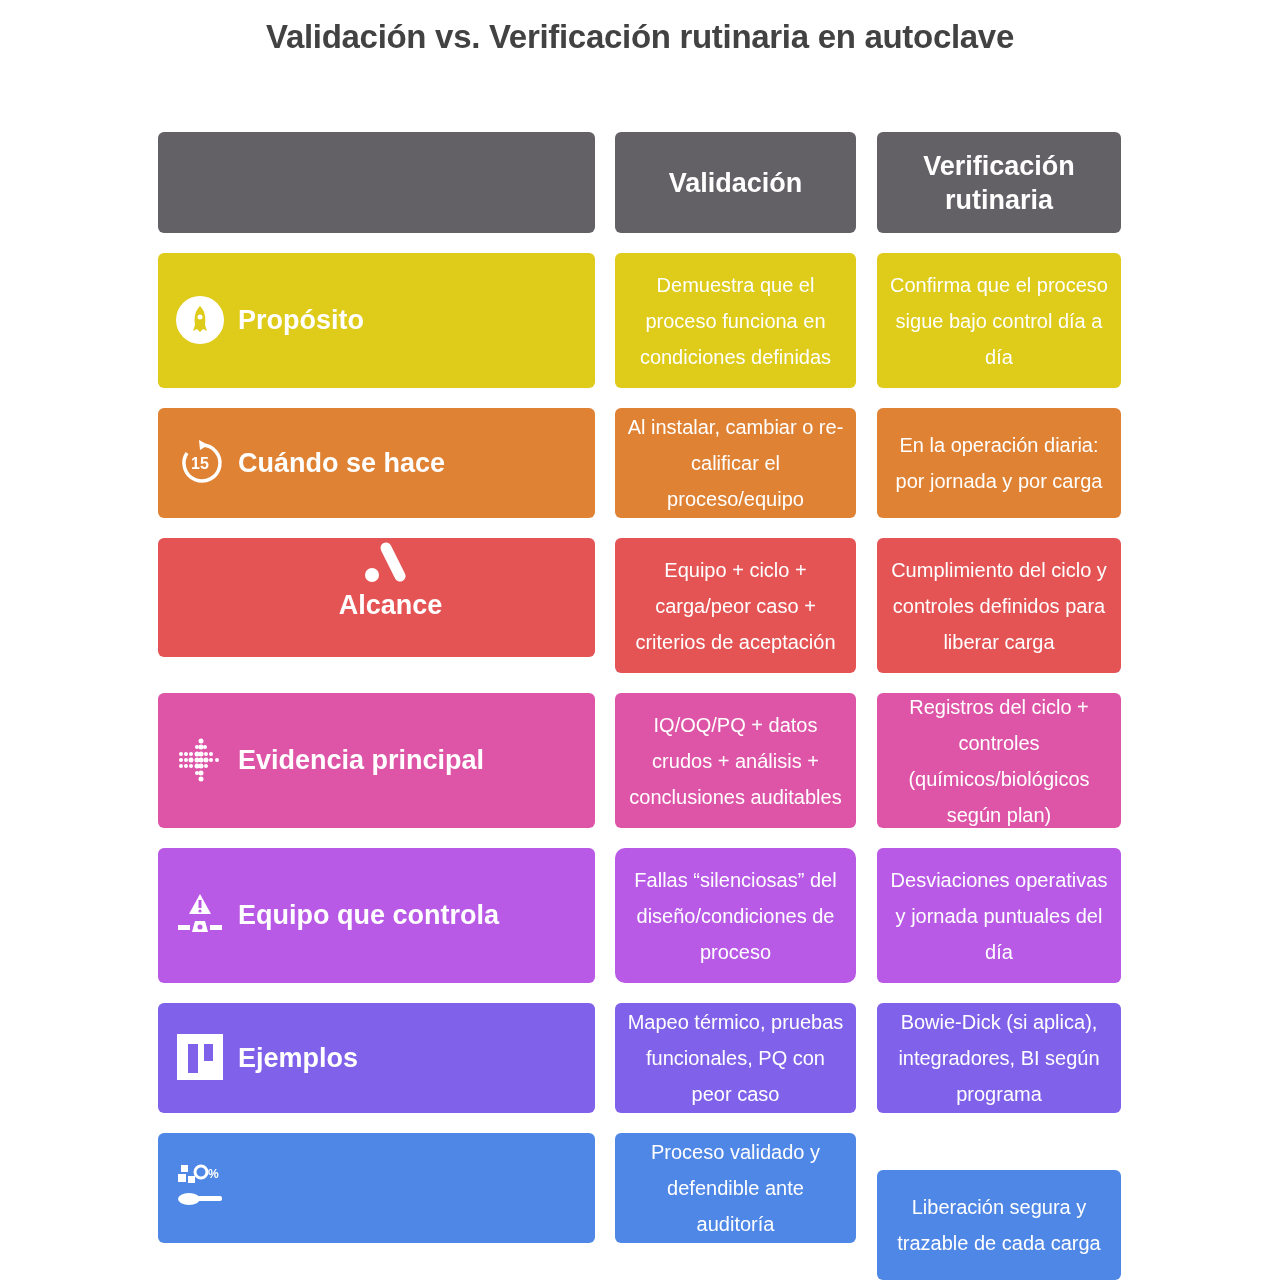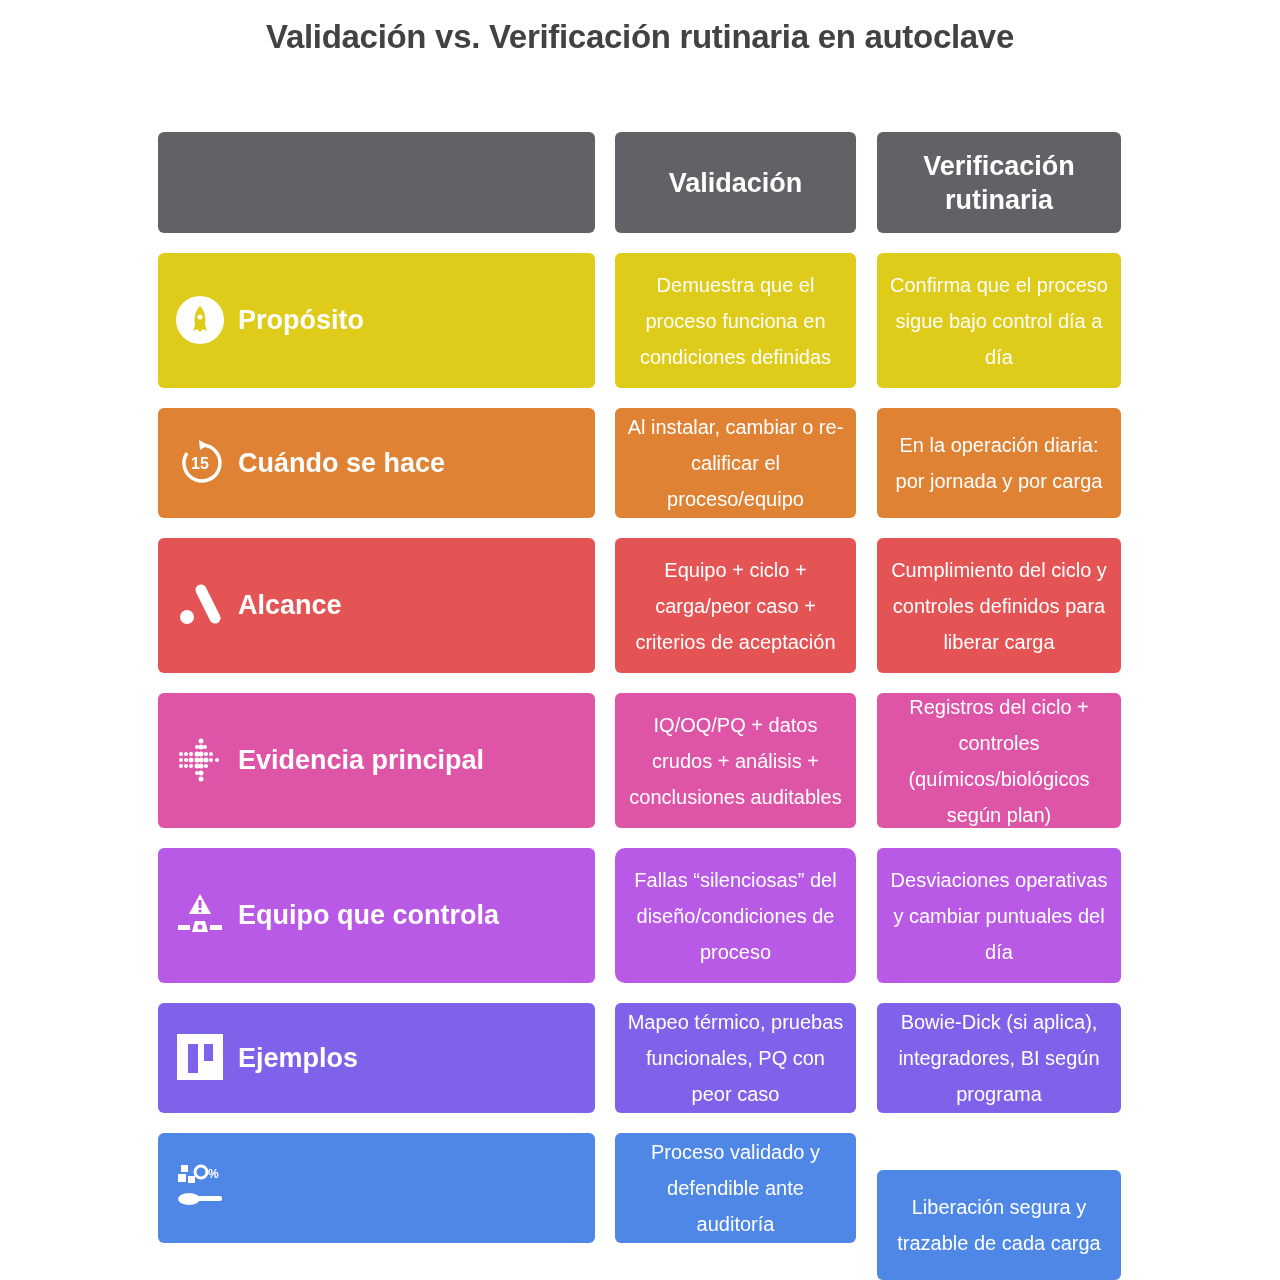--- a/index.html
+++ b/index.html
@@ -42,21 +42,21 @@
         <path d="M27 8 A18 18 0 1 1 12 16" fill="none" stroke="#fff" stroke-width="3.5"></path>
         <path d="M24 3 L33 8 L25 13Z" fill="#fff"></path>
         <text x="25" y="32" text-anchor="middle" font-family="Liberation Sans, sans-serif" font-weight="bold" font-size="16" fill="#fff">15</text>
       </svg>
   </span>
   <span class="label">Cuándo se hace</span>
 </div>
 <div class="cell c1 body" style="top:408px;height:110px;background:#e08234;">Al instalar, cambiar o re-calificar el proceso/equipo</div>
 <div class="cell c2 body" style="top:408px;height:110px;background:#e08234;">En la operación diaria: por jornada y por carga</div>
 
-<div class="cell c0" style="top:538px;height:135px;background:#e55455;">
+<div class="cell c0" style="top:538px;height:119px;background:#e55455;flex-direction:column;">
   <span class="icon">
     <svg width="50" height="50" viewBox="0 0 50 50">
         <line x1="26" y1="10" x2="40" y2="38" stroke="#fff" stroke-width="11" stroke-linecap="round"></line>
         <circle cx="12" cy="37" r="7" fill="#fff"></circle>
       </svg>
   </span>
   <span class="label">Alcance</span>
 </div>
 <div class="cell c1 body" style="top:538px;height:135px;background:#e55455;">Equipo + ciclo + carga/peor caso + criterios de aceptación</div>
 <div class="cell c2 body" style="top:538px;height:135px;background:#e55455;">Cumplimiento del ciclo y controles definidos para liberar carga</div>
@@ -107,21 +107,21 @@
         <circle cx="25" cy="21" r="1.6" fill="#b95ae6"></circle>
         <rect x="3" y="35" width="12" height="5"></rect>
         <rect x="35" y="35" width="12" height="5"></rect>
         <path d="M17 42 L20 31 L30 31 L33 42Z"></path>
         <circle cx="25" cy="37" r="2.5" fill="#b95ae6"></circle>
       </svg>
   </span>
   <span class="label">Equipo que controla</span>
 </div>
 <div class="cell c1 body" style="top:848px;height:135px;background:#b95ae6;border-radius:10px;">Fallas “silenciosas” del diseño/condiciones de proceso</div>
-<div class="cell c2 body" style="top:848px;height:135px;background:#b95ae6;">Desviaciones operativas y cambiar puntuales del día</div>
+<div class="cell c2 body" style="top:848px;height:135px;background:#b95ae6;">Desviaciones operativas y jornada puntuales del día</div>
 
 <div class="cell c0" style="top:1003px;height:110px;background:#7f61ea;">
   <span class="icon">
     <svg width="50" height="50" viewBox="0 0 50 50">
         <rect x="2" y="2" width="46" height="46" fill="#fff"></rect>
         <rect x="13" y="12" width="10" height="29" fill="#7f61ea"></rect>
         <rect x="29" y="12" width="9" height="17" fill="#7f61ea"></rect>
       </svg>
   </span>
   <span class="label">Ejemplos</span>

